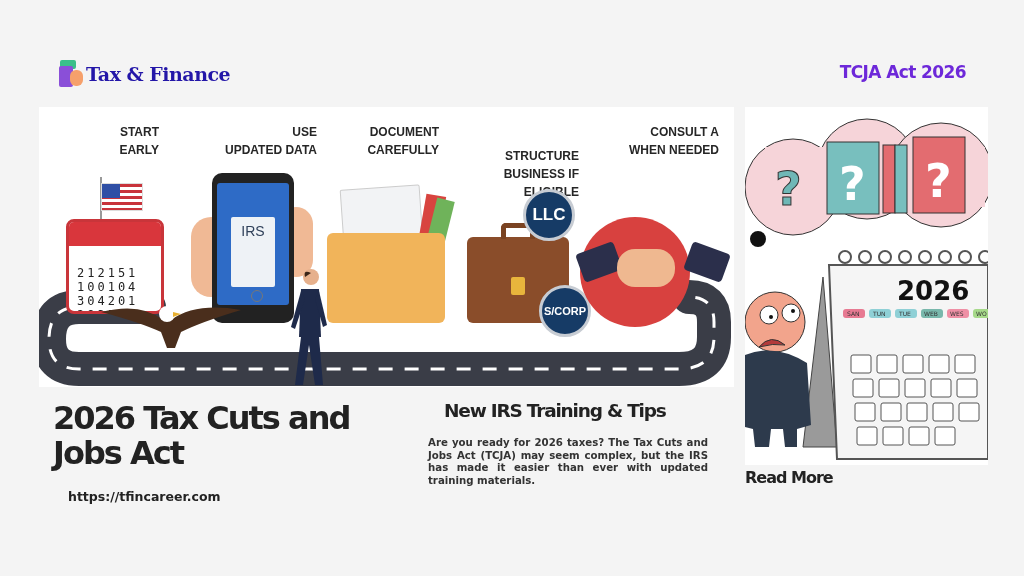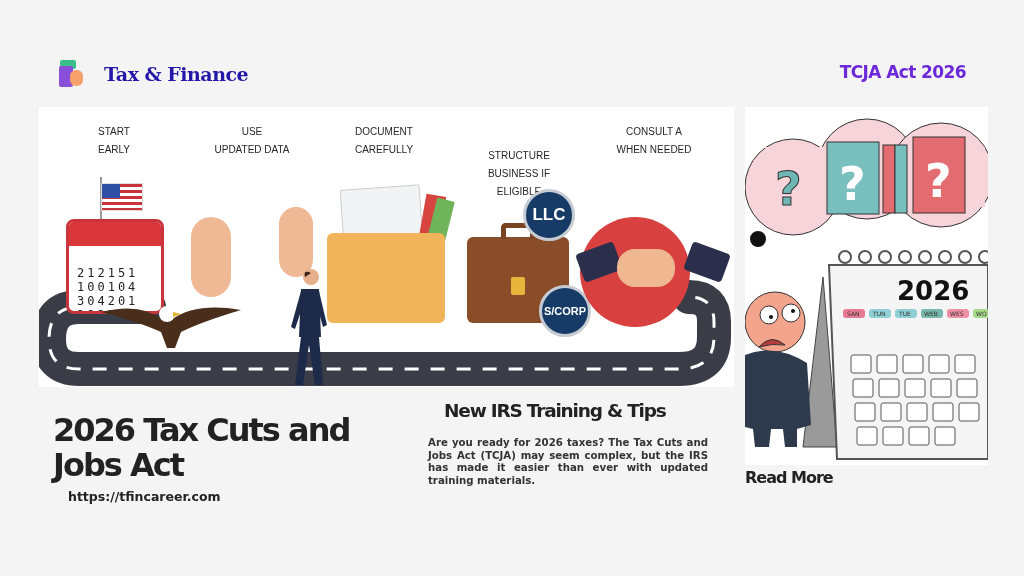--- a/index.html
+++ b/index.html
@@ -1,30 +1,30 @@
 <!DOCTYPE html>
 <html><head>
 <meta charset="utf-8">
 <style>
   * { box-sizing: border-box; margin: 0; padding: 0; }
   html, body { width: 1024px; height: 576px; background: #f4f4f4; overflow: hidden; }
   body { position: relative; font-family: "DejaVu Sans", sans-serif; color: #1d1d1d; }
 
   
-  .logo { position: absolute; left: 58px; top: 60px; display: flex; align-items: center; gap: 20px; text-decoration: none; }
+  .logo { position: absolute; left: 58px; top: 60px; display: flex; align-items: center; gap: 2px; text-decoration: none; }
   .logo-mark { width: 26px; height: 28px; position: relative; }
   .logo-mark .g { position: absolute; left: 2px; top: 0; width: 16px; height: 9px; background: #3bbf8a; border-radius: 2px; }
   .logo-mark .p { position: absolute; left: 1px; top: 6px; width: 14px; height: 21px; background: #8a4fd8; border-radius: 2px; }
   .logo-mark .o { position: absolute; left: 12px; top: 10px; width: 13px; height: 16px; background: #f6a06b; border-radius: 6px; }
   .logo-text { font-family: "DejaVu Serif", serif; font-weight: bold; font-size: 19px; color: #2316a8; letter-spacing: -0.5px; }
   .header-right { position: absolute; right: 58px; top: 62px; font-family: "DejaVu Sans", sans-serif; font-weight: bold; font-size: 17px; color: #6d28d9; letter-spacing: -0.6px; }
 
   
   .hero { position: absolute; left: 39px; top: 107px; width: 695px; height: 280px; background: #ffffff; overflow: hidden; }
-  .step-label { position: absolute; top: 16px; text-align: center; font-family: "Liberation Sans", sans-serif; font-weight: normal; font-size: 10px; line-height: 18px; color: #262626; }
+  .step-label { position: absolute; top: 16px; text-align: right; font-family: "Liberation Sans", sans-serif; font-weight: bold; font-size: 12px; line-height: 18px; color: #262626; }
 
   .road { position: absolute; }
   .calendar { position: absolute; left: 27px; top: 112px; width: 98px; height: 95px; background: #fff; border: 3px solid #c9353a; border-radius: 8px; overflow: hidden; }
   .calendar .top { height: 24px; background: #d9363c; }
   .calendar .nums { font-family: "DejaVu Sans Mono", monospace; font-size: 12px; line-height: 14px; letter-spacing: 3px; padding: 20px 0 0 8px; color: #222; }
   .flag { position: absolute; left: 62px; top: 76px; width: 42px; height: 28px; background: repeating-linear-gradient(#c8333b 0 3px, #fff 3px 6px); border: 1px solid #ddd; }
   .flag .canton { position: absolute; left: 0; top: 0; width: 18px; height: 14px; background: #2f4fa5; }
   .flag-pole { position: absolute; left: 61px; top: 70px; width: 2px; height: 42px; background: #999; }
 
   .phone { position: absolute; left: 173px; top: 66px; width: 82px; height: 150px; background: #222; border-radius: 10px; padding: 10px 5px 18px; }
@@ -42,21 +42,21 @@
   .consult { position: absolute; left: 541px; top: 110px; width: 110px; height: 110px; border-radius: 50%; background: #d8413f; }
   .sleeve { position: absolute; width: 40px; height: 30px; background: #2b2f4b; border-radius: 4px; }
   .shake { position: absolute; left: 578px; top: 142px; width: 58px; height: 38px; background: #efb890; border-radius: 18px; }
   .eagle { position: absolute; left: 62px; top: 190px; width: 140px; height: 30px; }
   .man { position: absolute; left: 250px; top: 160px; width: 40px; height: 120px; }
 
   
   .side-hero { position: absolute; left: 745px; top: 107px; width: 243px; height: 358px; background: #ffffff; overflow: hidden; }
 
   
-  .title { position: absolute; left: 53px; top: 401px; width: 360px; font-family: "DejaVu Sans", sans-serif; font-weight: bold; font-size: 32px; line-height: 35px; letter-spacing: -2px; color: #222; margin-top: 12px; }
+  .title { position: absolute; left: 53px; top: 401px; width: 360px; font-family: "DejaVu Sans", sans-serif; font-weight: bold; font-size: 32px; line-height: 35px; letter-spacing: -2px; color: #222; }
   .url { position: absolute; left: 68px; top: 489px; font-family: "DejaVu Sans", sans-serif; font-weight: bold; font-size: 12.5px; color: #222; text-decoration: none; }
   .sub-title { position: absolute; left: 444px; top: 400px; font-family: "DejaVu Sans", sans-serif; font-weight: bold; font-size: 18.5px; letter-spacing: -1.2px; color: #222; }
   .desc { position: absolute; left: 428px; top: 437px; width: 280px; font-family: "DejaVu Sans", sans-serif; font-weight: bold; font-size: 10.2px; line-height: 12.5px; text-align: justify; color: #333; }
   .read-more { position: absolute; left: 745px; top: 468px; font-family: "DejaVu Sans", sans-serif; font-weight: bold; font-size: 16px; letter-spacing: -1px; color: #222; text-decoration: none; }
 </style>
 </head>
 <body>
 
 <a class="logo">
   <div class="logo-mark">
@@ -96,20 +96,26 @@
     <div class="nums">
       <div>212151</div>
       <div>100104</div>
       <div>304201</div>
       <div>28353</div>
     </div>
   </div>
 
   <div class="hand" style="left:152px;top:110px;width:40px;height:80px;"></div>
   <div class="hand" style="left:240px;top:100px;width:34px;height:70px;"></div>
+  <div class="phone">
+    <div class="screen">
+      <div class="doc">IRS</div>
+      <div class="home"></div>
+    </div>
+  </div>
 
   <div class="paper" style="left:303px;top:80px;width:80px;height:70px;transform:rotate(-4deg);"></div>
   <div style="position:absolute;left:383px;top:88px;width:20px;height:50px;background:#d8443f;transform:rotate(10deg);"></div>
   <div style="position:absolute;left:392px;top:92px;width:18px;height:50px;background:#6fb35a;transform:rotate(14deg);"></div>
   <div class="folder"></div>
 
   <div class="briefcase">
     <div class="handle"></div>
       <div class="lock"></div>
   </div>

